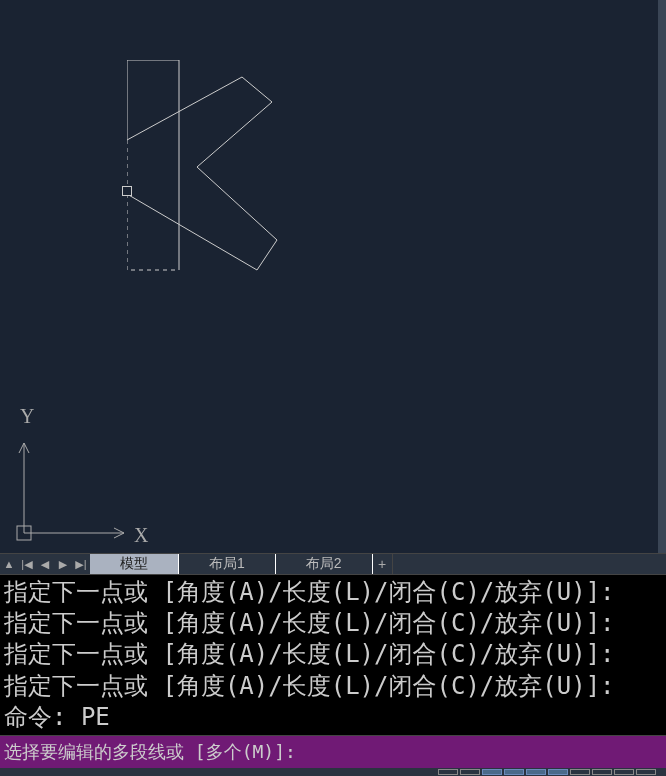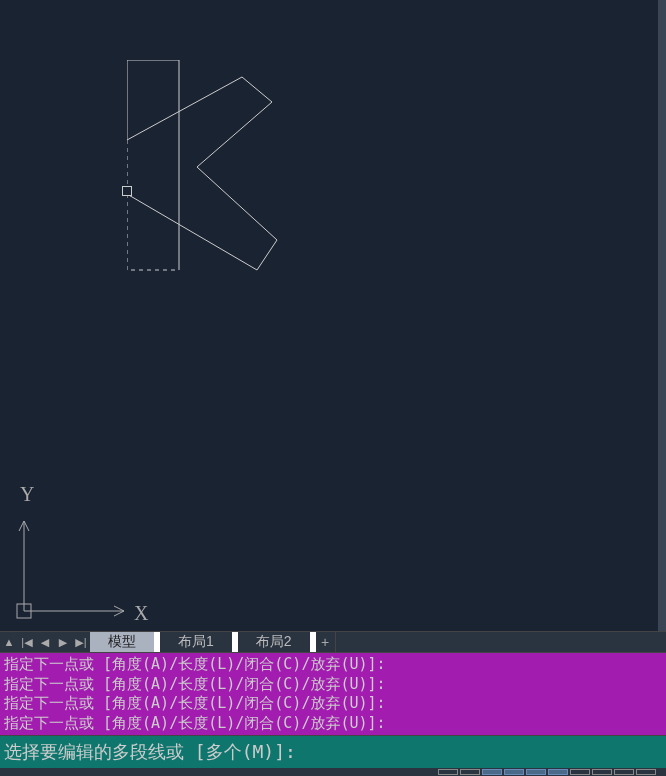--- a/index.html
+++ b/index.html
@@ -59,57 +59,57 @@
       height: 18px;
       display: inline-flex;
       align-items: center;
       justify-content: center;
       color: #aaa;
       font-size: 11px;
       cursor: pointer;
       user-select: none;
     }
     .tab {
-      padding: 2px 18px;
+      padding: 2px 30px;
       height: 100%;
       display: flex;
       align-items: center;
       color: #bbb;
       font-size: 14px;
-      border-right: 6px solid #ffffff;
+      border-right: 1px solid #ffffff;
       cursor: pointer;
     }
     .tab.active {
       background: #aab2c0;
       color: #222;
     }
     .tab-add {
       width: 20px;
       height: 100%;
       display: flex;
       align-items: center;
       justify-content: center;
       color: #aaa;
       font-size: 14px;
       cursor: pointer;
       border-right: 1px solid #444;
     }
     .command-history {
-      background: #a21caf;
+      background: #000000;
       color: #ccc;
-      font-size: 15px;
+      font-size: 24px;
       font-family: "Microsoft YaHei", monospace;
       padding: 2px 4px;
     }
     .command-line {
       white-space: nowrap;
       line-height: 1.3;
     }
     .command-input-area {
-      background: #0f766e;
+      background: #701a75;
       color: #ccc;
       font-size: 18px;
       padding: 4px 4px;
       border-top: 1px solid #444;
       font-family: "Microsoft YaHei", monospace;
     }
     .status-bar {
       height: 8px;
       background: #2a3340;
       display: flex;
@@ -168,20 +168,21 @@
       <span>布局2</span>
     </div>
   <div class="tab-add">+</div>
 </div>
 
 <div class="command-history">
   <div class="command-line">指定下一点或 [角度(A)/长度(L)/闭合(C)/放弃(U)]:</div>
   <div class="command-line">指定下一点或 [角度(A)/长度(L)/闭合(C)/放弃(U)]:</div>
   <div class="command-line">指定下一点或 [角度(A)/长度(L)/闭合(C)/放弃(U)]:</div>
   <div class="command-line">指定下一点或 [角度(A)/长度(L)/闭合(C)/放弃(U)]:</div>
+  <div class="command-line">命令: PE</div>
 </div>
 
 <div class="command-input-area">
   <span>选择要编辑的多段线或 [多个(M)]:</span>
 </div>
 
 <div class="status-bar">
   <div class="status-icon"></div>
   <div class="status-icon"></div>
   <div class="status-icon active"></div>

